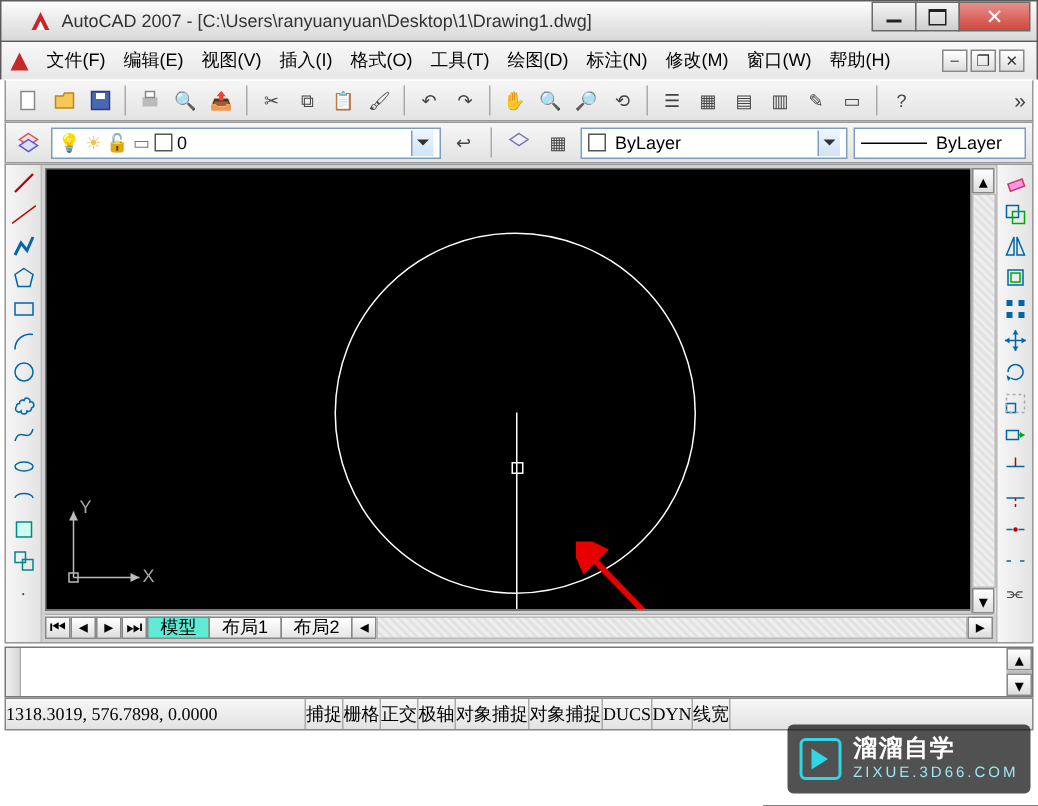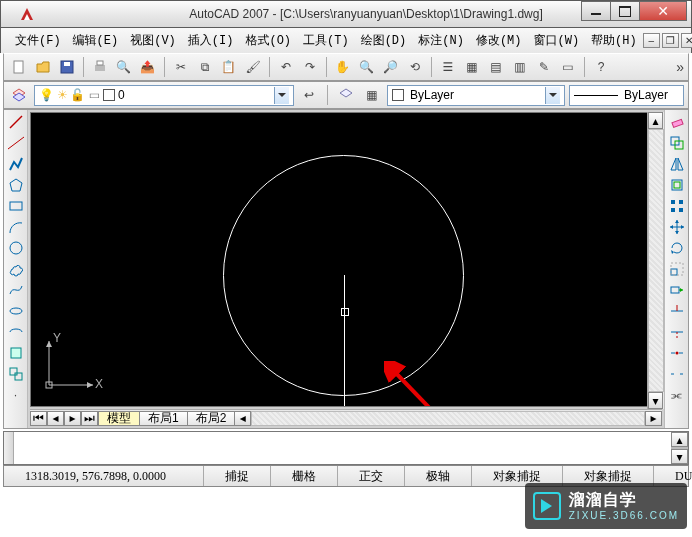--- a/index.html
+++ b/index.html
@@ -1,32 +1,32 @@
 <!DOCTYPE html>
 <html><head>
 <meta charset="utf-8">
 <style>
 * { margin: 0; padding: 0; box-sizing: border-box; font-family: "Microsoft YaHei", SimSun, sans-serif; font-size: 12px; }
 body { background: #fff; width: 692px; height: 537px; overflow: hidden; position: relative; }
 
 
-.titlebar { height: 28px; background: linear-gradient(#fdfdfd,#e9e9e9 50%,#d9d9d9); border: 1px solid #5a5a5a; display: flex; align-items: center; padding-left: 18px; position: relative; text-align: center; }
+.titlebar { height: 28px; background: linear-gradient(#fdfdfd,#e9e9e9 50%,#d9d9d9); border: 1px solid #5a5a5a; display: flex; align-items: center; padding-left: 18px; position: relative; }
 .titlebar .app-icon { width: 16px; height: 16px; margin-right: 6px; display: inline-block; }
 .app-icon svg { width: 16px; height: 16px; }
 .titlebar .title { color: #333; flex: 1; white-space: nowrap; }
 .win-btns { display: flex; height: 20px; position: absolute; right: 4px; top: 0; }
 .win-btn { width: 30px; height: 20px; border: 1px solid #6a6a6a; margin-left: -1px; display: flex; align-items: center; justify-content: center; background: linear-gradient(#f5f5f5,#cfcfcf); color: #222; }
 .win-min::before { content: ""; width: 10px; height: 2px; background: #222; display: block; margin-top: 6px; }
 .win-max::before { content: ""; width: 10px; height: 8px; border: 1px solid #222; border-top-width: 2px; display: block; }
 .win-close { width: 48px; background: linear-gradient(#e78f8a,#d0483f); color: #fff; font-size: 14px; }
 
 
 .menubar { height: 25px; background: linear-gradient(#f8f8f8,#e7e7e7); border-left: 1px solid #5a5a5a; border-right: 1px solid #5a5a5a; display: flex; align-items: center; padding: 0 4px; gap: 0; }
 .menu-app { width: 16px; height: 16px; margin-right: 4px; }
-.menu-item { padding: 3px 6px; color: #000; white-space: nowrap; font-family: Liberation Mono, monospace; }
+.menu-item { padding: 3px 6px; color: #000; white-space: nowrap; }
 .menu-spacer { flex: 1; }
 .mdi-btns { display: flex; gap: 2px; margin-right: 4px; }
 .mdi-btn { width: 17px; height: 15px; border: 1px solid #888; background: linear-gradient(#fff,#ddd); display:flex;align-items:center;justify-content:center;font-size:10px;color:#333;}
 
 
 .toolbar-row { height: 28px; background: linear-gradient(#f6f6f6,#e3e3e3); border: 1px solid #999; border-top: 1px solid #fff; display: flex; align-items: center; padding: 0 4px; gap: 2px; margin: 0 3px; }
 .tool-btn { width: 22px; height: 22px; display: flex; align-items: center; justify-content: center; border: 1px solid transparent; color: #444; }
 .sep { width: 1px; height: 20px; background: #aaa; margin: 0 3px; }
 .tool-btn svg { width: 16px; height: 16px; }
 
@@ -56,35 +56,35 @@
 .cursor-box { position:absolute; width:8px; height:8px; border:1px solid #fff; left:310px; top:195px; }
 .tooltip-sel { position:absolute; left:330px; top:225px; background:#2c3da2; border:1px solid #5a6ed6; color:#fff; padding:2px 6px; font-size:12px; }
 
 
 .arrow { position:absolute; left:353px; top:248px; pointer-events:none; }
 
 
 .hscroll { height:17px; background:#e8e8e8; display:flex; align-items:center; border-top:1px solid #aaa; margin:0 2px 2px; }
 .scroll-btn { width:17px; height:15px; border:1px solid #888; background:linear-gradient(#fff,#ddd); display:flex;align-items:center;justify-content:center; }
 .tab { height:15px; padding:0 8px; border:1px solid #888; background:linear-gradient(#fff,#e6e6e6); display:inline-flex; align-items:center; margin-right:-1px; }
-.tab.active { background:#fef9c3; }
+.tab.active { background:#5eead4; }
 .scroll-track { flex:1; height:15px; background:repeating-linear-gradient(45deg,#eee,#eee 2px,#e2e2e2 2px,#e2e2e2 4px); border:1px solid #bbb; }
 .vscroll { position:absolute; right:24px; top:2px; bottom:19px; width:17px; background:#e8e8e8; border-left:1px solid #aaa; display:flex; flex-direction:column; }
 .vscroll .scroll-btn { width:15px; height:17px; }
 .vscroll .scroll-trackv { flex:1; background:repeating-linear-gradient(45deg,#eee,#eee 2px,#e2e2e2 2px,#e2e2e2 4px); border:1px solid #bbb; }
 
 
 .cmdarea { margin:2px 3px 0; border:1px solid #777; background:#fff; display:flex; }
 .cmd-handle { width:10px; background:linear-gradient(90deg,#f0f0f0,#d8d8d8); border-right:1px solid #aaa; }
 .cmd-lines { flex:1; padding:2px 4px; font-family: SimSun, serif; font-size:14px; line-height:20px; color:#000; }
 .cmd-scroll { width:17px; background:#e8e8e8; display:flex; flex-direction:column; }
 
 
 .statusbar { height:22px; margin:0 3px 5px; border:1px solid #888; background:linear-gradient(#f6f6f6,#e3e3e3); display:flex; align-items:stretch; }
-.status-cell { padding:0 21px; border-right:1px solid #aaa; display:flex; align-items:center; white-space:nowrap; font-family: SimSun,serif; font-size:12px; }
+.status-cell { padding:0 0; border-right:1px solid #aaa; display:flex; align-items:center; white-space:nowrap; font-family: SimSun,serif; font-size:12px; }
 
 
 .watermark { position:absolute; right:5px; bottom:8px; height:46px; width:162px; background:rgba(14,14,14,0.72); border-radius:4px; display:flex; align-items:center; padding:4px 8px; gap:8px;margin-top:20px; }
 .play-badge { width:28px;height:28px;border:2px solid #2fd6e4;border-radius:4px; display:flex;align-items:center;justify-content:center; }
 .play-badge::after { content:""; width:0;height:0;border-top:7px solid transparent;border-bottom:7px solid transparent;border-left:11px solid #2fd6e4;}
 .wm-text { color:#fff; display:flex; flex-direction:column; line-height:1.2; }
 .wm-text .cn { font-size:16px; font-weight:bold; letter-spacing:1px; }
 .wm-text .url { font-size:10px; color:#9ce8ee; letter-spacing:2px; }
 </style>
 </head>

